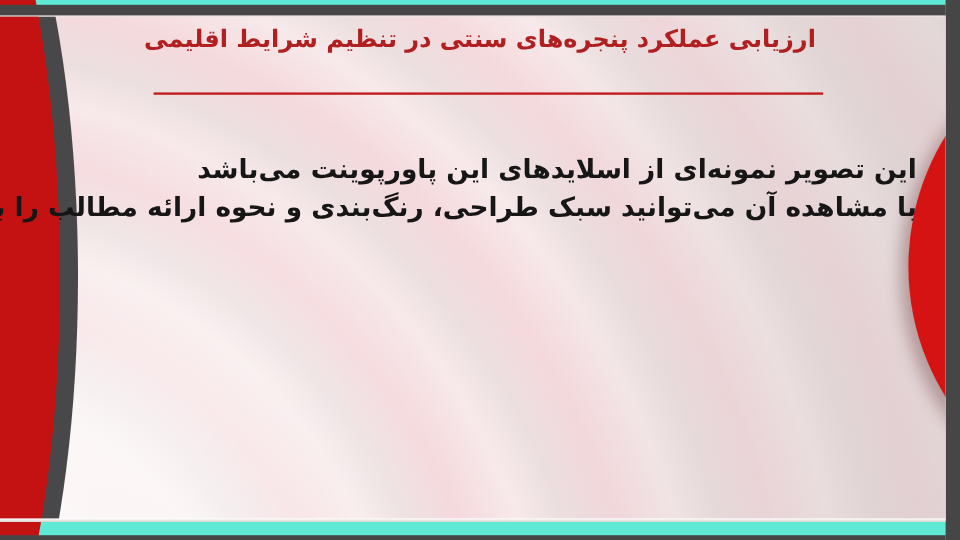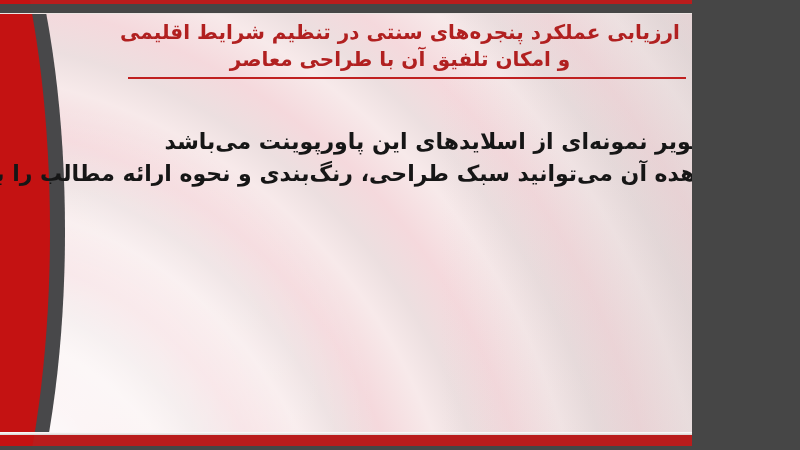--- a/index.html
+++ b/index.html
@@ -2,22 +2,22 @@
 <html lang="fa"><head>
 <meta charset="utf-8">
 <style>
   html,body{margin:0;padding:0;}
   body{
     width:800px;height:450px;overflow:hidden;
     font-family:"DejaVu Sans", sans-serif;
     background:#464646;
   }
   .slide{
-    position:relative;width:692px;height:450px;overflow:hidden;
-    background:#b91c1c;
+    position:relative;width:788px;height:450px;overflow:hidden;
+    background:#5eead4;
   }
   
   .left-ornament-base{
     position:absolute;left:-180px;top:-175px;width:230px;height:810px;
     border-radius:50%;background:#c41212;z-index:1;
   }
   .top-bar{
     position:absolute;left:0;top:4px;width:800px;height:9px;
     background:#464646;border-bottom:2px solid #2e2e2e;z-index:2;
   }
@@ -85,21 +85,20 @@
   <div class="bottom-bar"></div>
 
   <div class="content">
 
     <div class="left-ornament-ring"></div>
     <div class="left-ornament-fill"></div>
     <div class="right-ornament-circle"></div>
 
     <div class="title-block">
       <div>ارزیابی عملکرد پنجره‌های سنتی در تنظیم شرایط اقلیمی</div>
-      <div>و امکان تلفیق آن با طراحی معاصر</div>
     </div>
     <div class="title-underline"></div>
 
     <div class="body-block">
       <div class="body-line">این تصویر نمونه‌ای از اسلایدهای این پاورپوینت می‌باشد</div>
       <div class="body-line">با مشاهده آن می‌توانید سبک طراحی، رنگ‌بندی و نحوه ارائه مطالب را بررسی نمایید</div>
     </div>
 
   </div>
 

